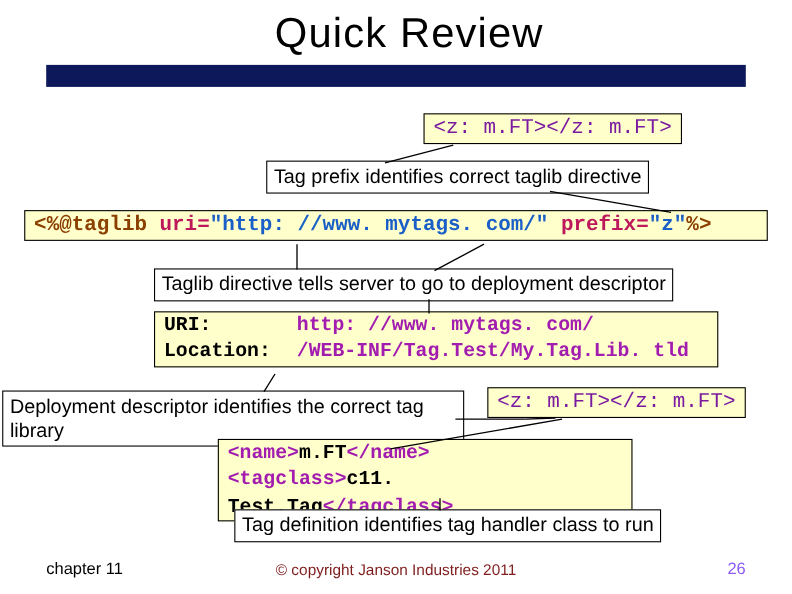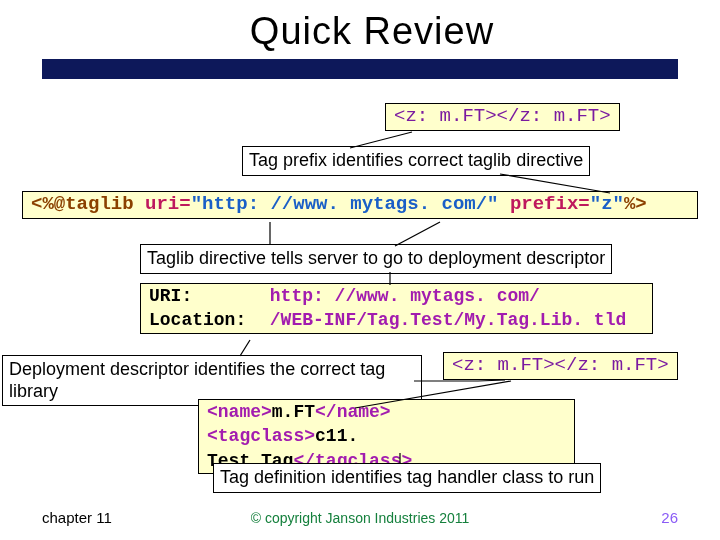--- a/index.html
+++ b/index.html
@@ -67,21 +67,21 @@
     bottom: 14px;
     font-size: 15px;
     color: #000;
   }
   .footer-center {
     position: absolute;
     width: 100%;
     bottom: 14px;
     text-align: center;
     font-size: 14px;
-    color: #15803d;
+    color: #7f1d1d;
   }
   .footer-right {
     position: absolute;
     right: 42px;
     bottom: 14px;
     font-size: 15px;
     color: #8b5cf6;
   }
 </style>
 </head>

